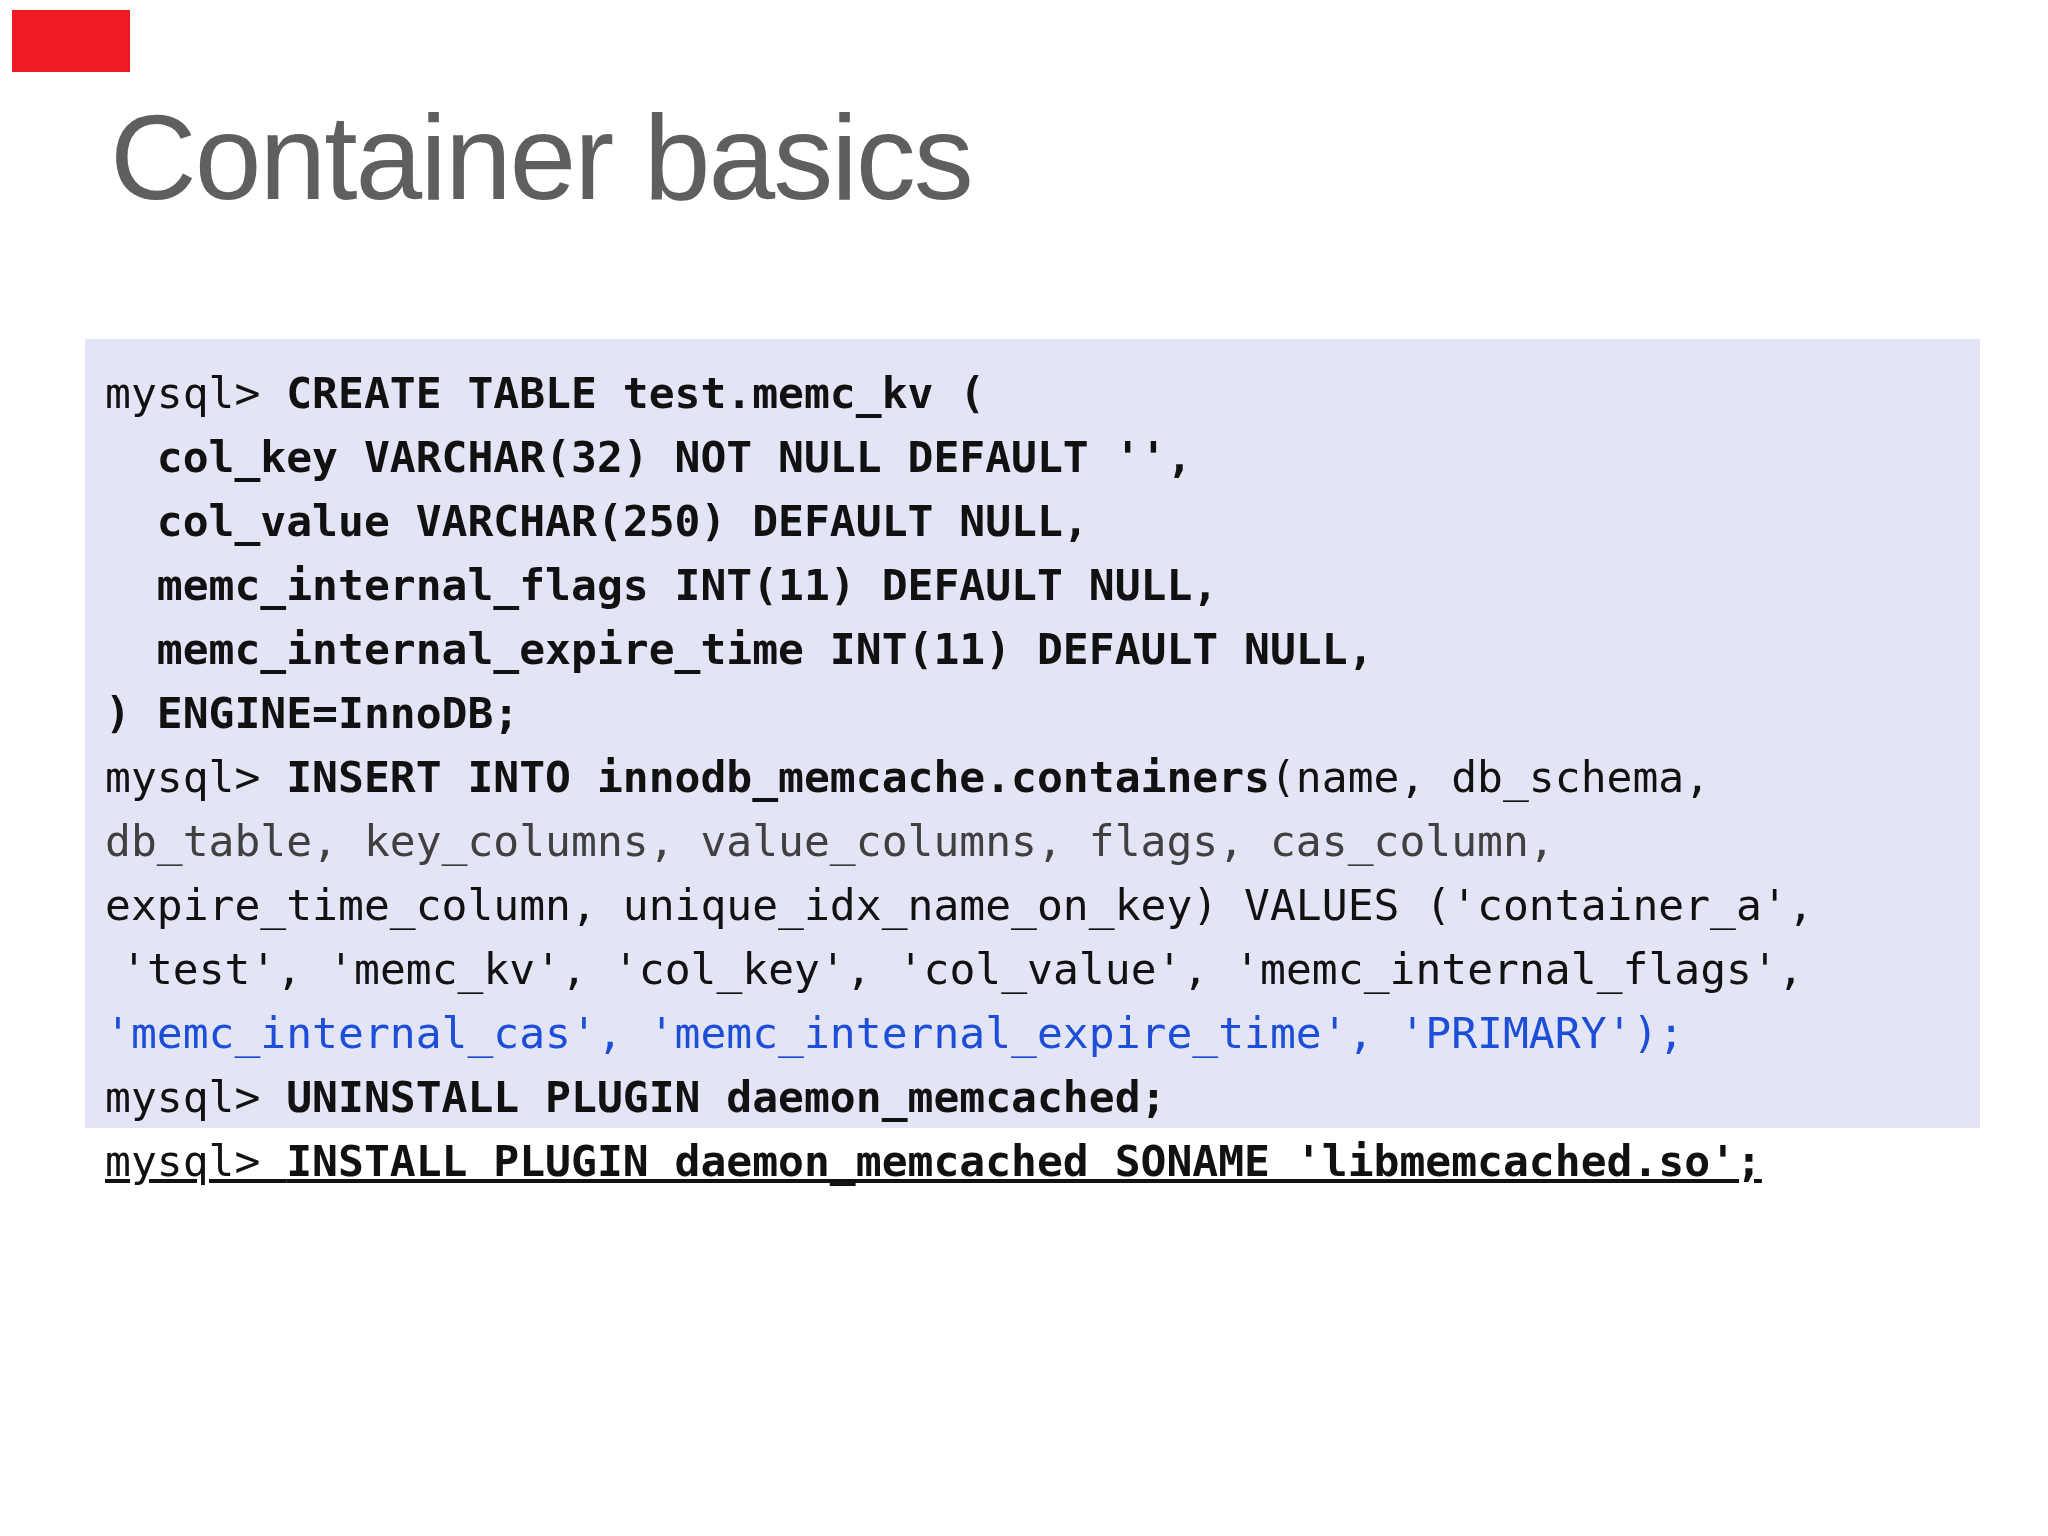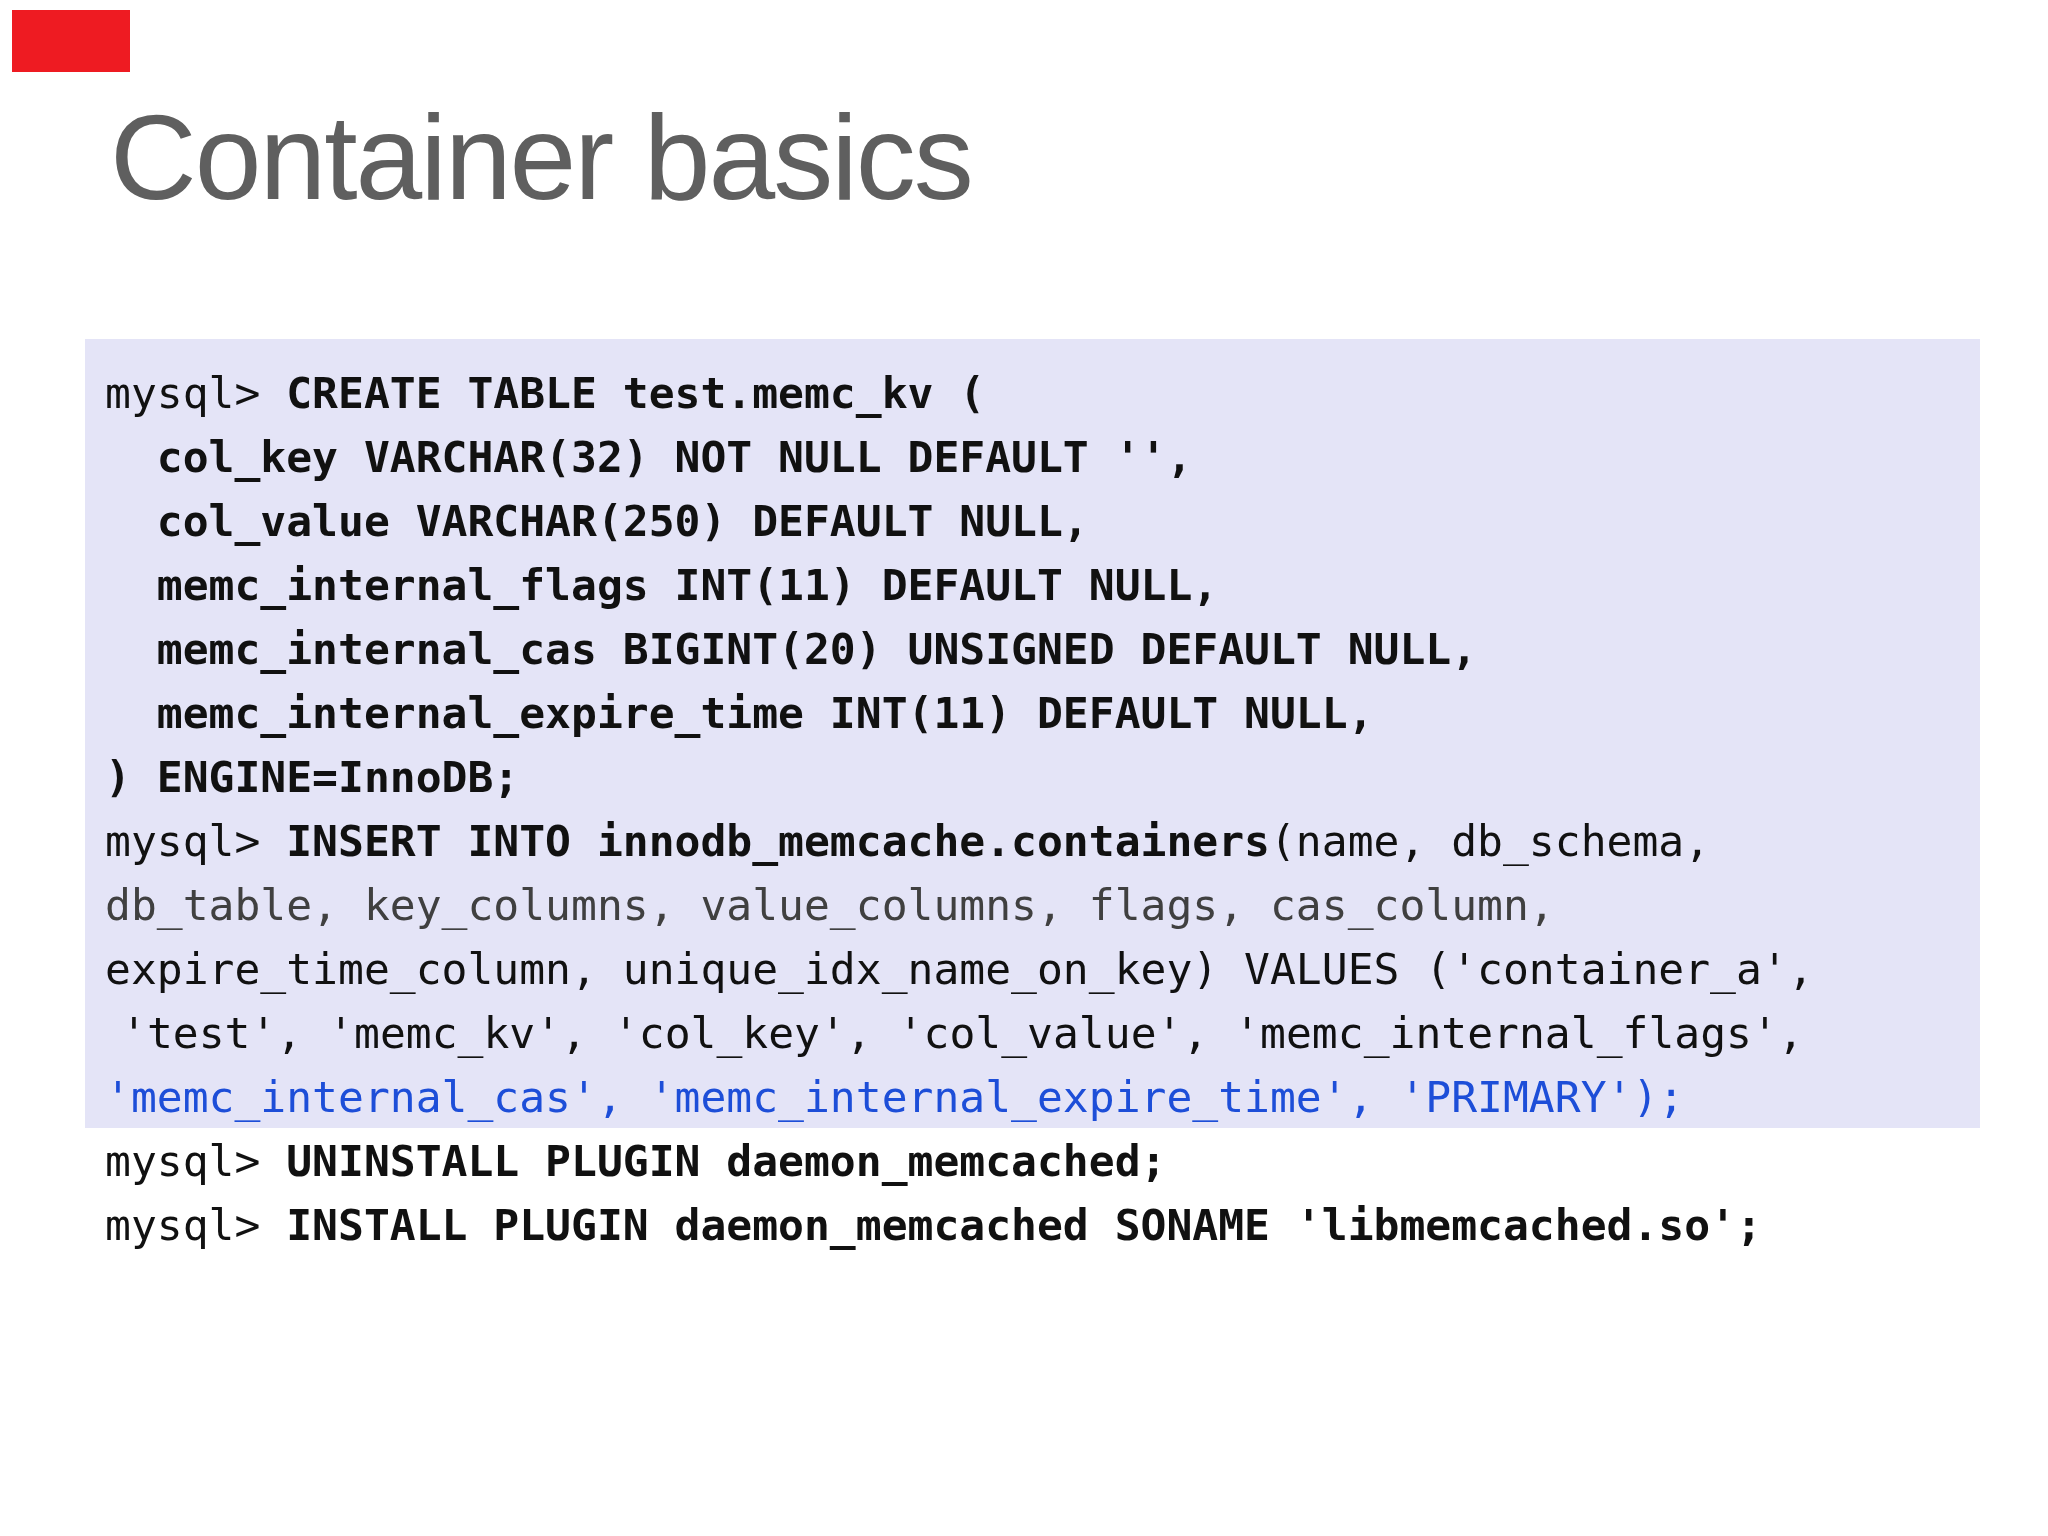--- a/index.html
+++ b/index.html
@@ -59,24 +59,23 @@
 <body style="background: rgb(255, 255, 255);">
 
 <div class="slide">
   <div class="red-marker" style="background: rgb(238, 27, 34);"></div>
   <h1 class="title" style="color: rgb(95, 95, 95);">Container basics</h1>
   <div class="code-block" id="code-block" style="background: rgb(228, 228, 247);">
       <div class="code-line" style="color: rgb(17, 17, 17);"><span>mysql&gt; </span><span class="b">CREATE TABLE test.memc_kv (</span></div>
       <div class="code-line" style="color: rgb(17, 17, 17);"><span class="b">  col_key VARCHAR(32) NOT NULL DEFAULT '',</span></div>
       <div class="code-line" style="color: rgb(17, 17, 17);"><span class="b">  col_value VARCHAR(250) DEFAULT NULL,</span></div>
       <div class="code-line" style="color: rgb(17, 17, 17);"><span class="b">  memc_internal_flags INT(11) DEFAULT NULL,</span></div>
-      <div class="code-line" style="color: rgb(17, 17, 17);"><span class="b">  memc_internal_cas BIGINT(20) UNSIGNED DEFAULT NULL,</span></div>
       <div class="code-line" style="color: rgb(17, 17, 17);"><span class="b">  memc_internal_expire_time INT(11) DEFAULT NULL,</span></div>
       <div class="code-line" style="color: rgb(17, 17, 17);"><span class="b">) ENGINE=InnoDB;</span></div>
       <div class="code-line" style="color: rgb(17, 17, 17);"><span>mysql&gt; </span><span class="b">INSERT INTO innodb_memcache.containers</span><span>(name, db_schema,</span></div>
       <div class="code-line" style="color: #404040;"><span>db_table, key_columns, value_columns, flags, cas_column,</span></div>
       <div class="code-line" style="color: rgb(17, 17, 17);"><span>expire_time_column, unique_idx_name_on_key) VALUES ('container_a',</span></div>
       <div class="code-line" style="color: rgb(17, 17, 17); margin-left: 16px;"><span>'test', 'memc_kv', 'col_key', 'col_value', 'memc_internal_flags',</span></div>
       <div class="code-line" style="color: #1d4ed8;"><span>'memc_internal_cas', 'memc_internal_expire_time', 'PRIMARY');</span></div>
       <div class="code-line" style="color: rgb(17, 17, 17);"><span>mysql&gt; </span><span class="b">UNINSTALL PLUGIN daemon_memcached;</span></div>
-      <div class="code-line" style="color: rgb(17, 17, 17);"><span>mysql&gt; </span><span class="b">INSTALL PLUGIN daemon_memcached SONAME 'libmemcached.so';</span></div>
+      <div class="code-line" style="color: rgb(17, 17, 17); text-decoration: underline;"><span>mysql&gt; </span><span class="b">INSTALL PLUGIN daemon_memcached SONAME 'libmemcached.so';</span></div>
     </div>
 </div>
 
 </body></html>

